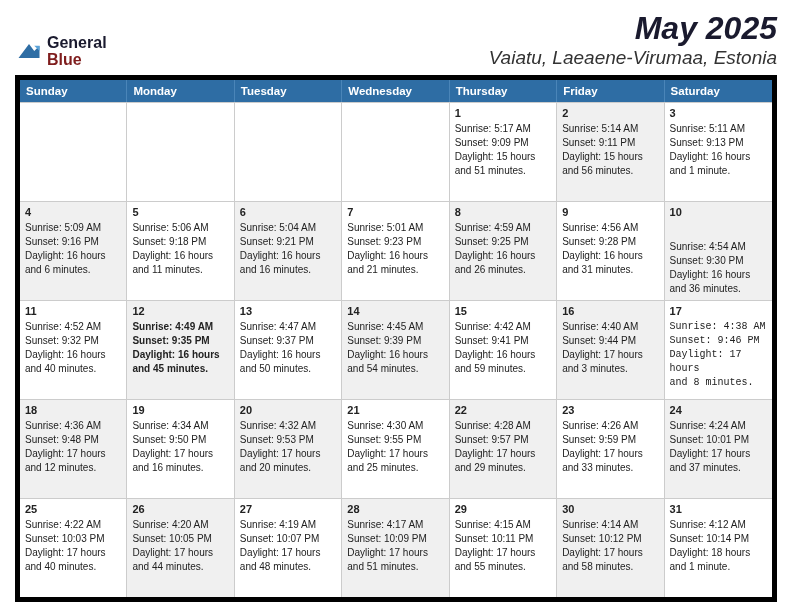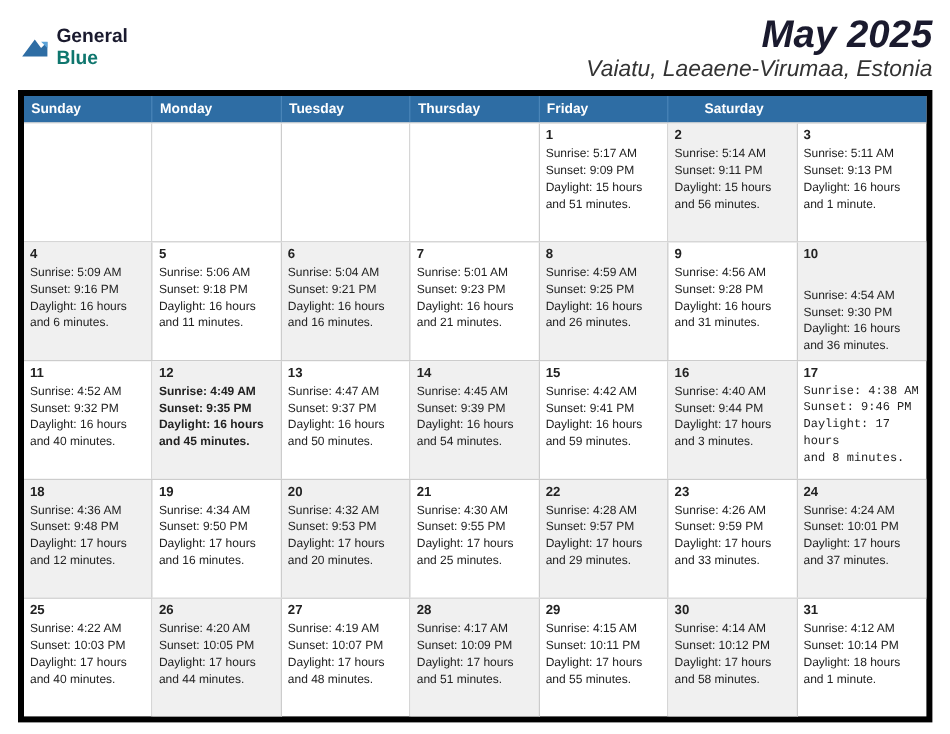--- a/index.html
+++ b/index.html
@@ -13,42 +13,42 @@
     .page {
       width: 792px;
       height: 612px;
       padding: 10px 15px;
       display: flex;
       flex-direction: column;
     }
     .header {
       display: flex;
       justify-content: space-between;
-      align-items: center;
+      align-items: flex-end;
       margin-bottom: 6px;
     }
     .logo {
       display: flex;
       align-items: center;
       gap: 4px;
     }
     .logo-text {
       display: flex;
       flex-direction: column;
       line-height: 1.1;
     }
     .logo-general {
       font-size: 16px;
       font-weight: bold;
       color: #1a1a2e;
     }
     .logo-blue {
       font-size: 16px;
       font-weight: bold;
-      color: #0f766e;
+      color: #7f1d1d;
     }
     .logo-icon {
       width: 28px;
       height: 28px;
     }
     .title-block {
       text-align: right;
       font-style: italic;
     }
     .main-title {
@@ -72,21 +72,21 @@
       grid-template-columns: repeat(7, 1fr);
       background: #2e6da4;
     }
     .cal-header-cell {
       color: #fff;
       font-size: 11.5px;
       font-weight: bold;
       padding: 5px 6px;
       border-right: 1px solid #4a85b8;
     }
-    .cal-header-cell:last-child { border-right: none; margin-left: 24px; }
+    .cal-header-cell:last-child { border-right: none; }
     .calendar-body {
       flex: 1;
       display: flex;
       flex-direction: column;
     }
     .cal-row {
       display: grid;
       grid-template-columns: repeat(7, 1fr);
       flex: 1;
       border-top: 1px solid #ccc;
@@ -148,20 +148,21 @@
       <div class="main-title">May 2025</div>
       <div class="subtitle">Vaiatu, Laeaene-Virumaa, Estonia</div>
     </div>
   </div>
 
   <div class="calendar">
     <div class="calendar-header">
     <div class="cal-header-cell">Sunday</div>
         <div class="cal-header-cell">Monday</div>
         <div class="cal-header-cell">Tuesday</div>
+        <div class="cal-header-cell">Wednesday</div>
         <div class="cal-header-cell">Thursday</div>
         <div class="cal-header-cell">Friday</div>
         <div class="cal-header-cell">Saturday</div>
       </div>
     <div class="calendar-body">
     <div class="cal-row">
           <div class="cal-cell empty"></div>
           <div class="cal-cell empty"></div>
           <div class="cal-cell empty"></div>
           <div class="cal-cell empty"></div>

